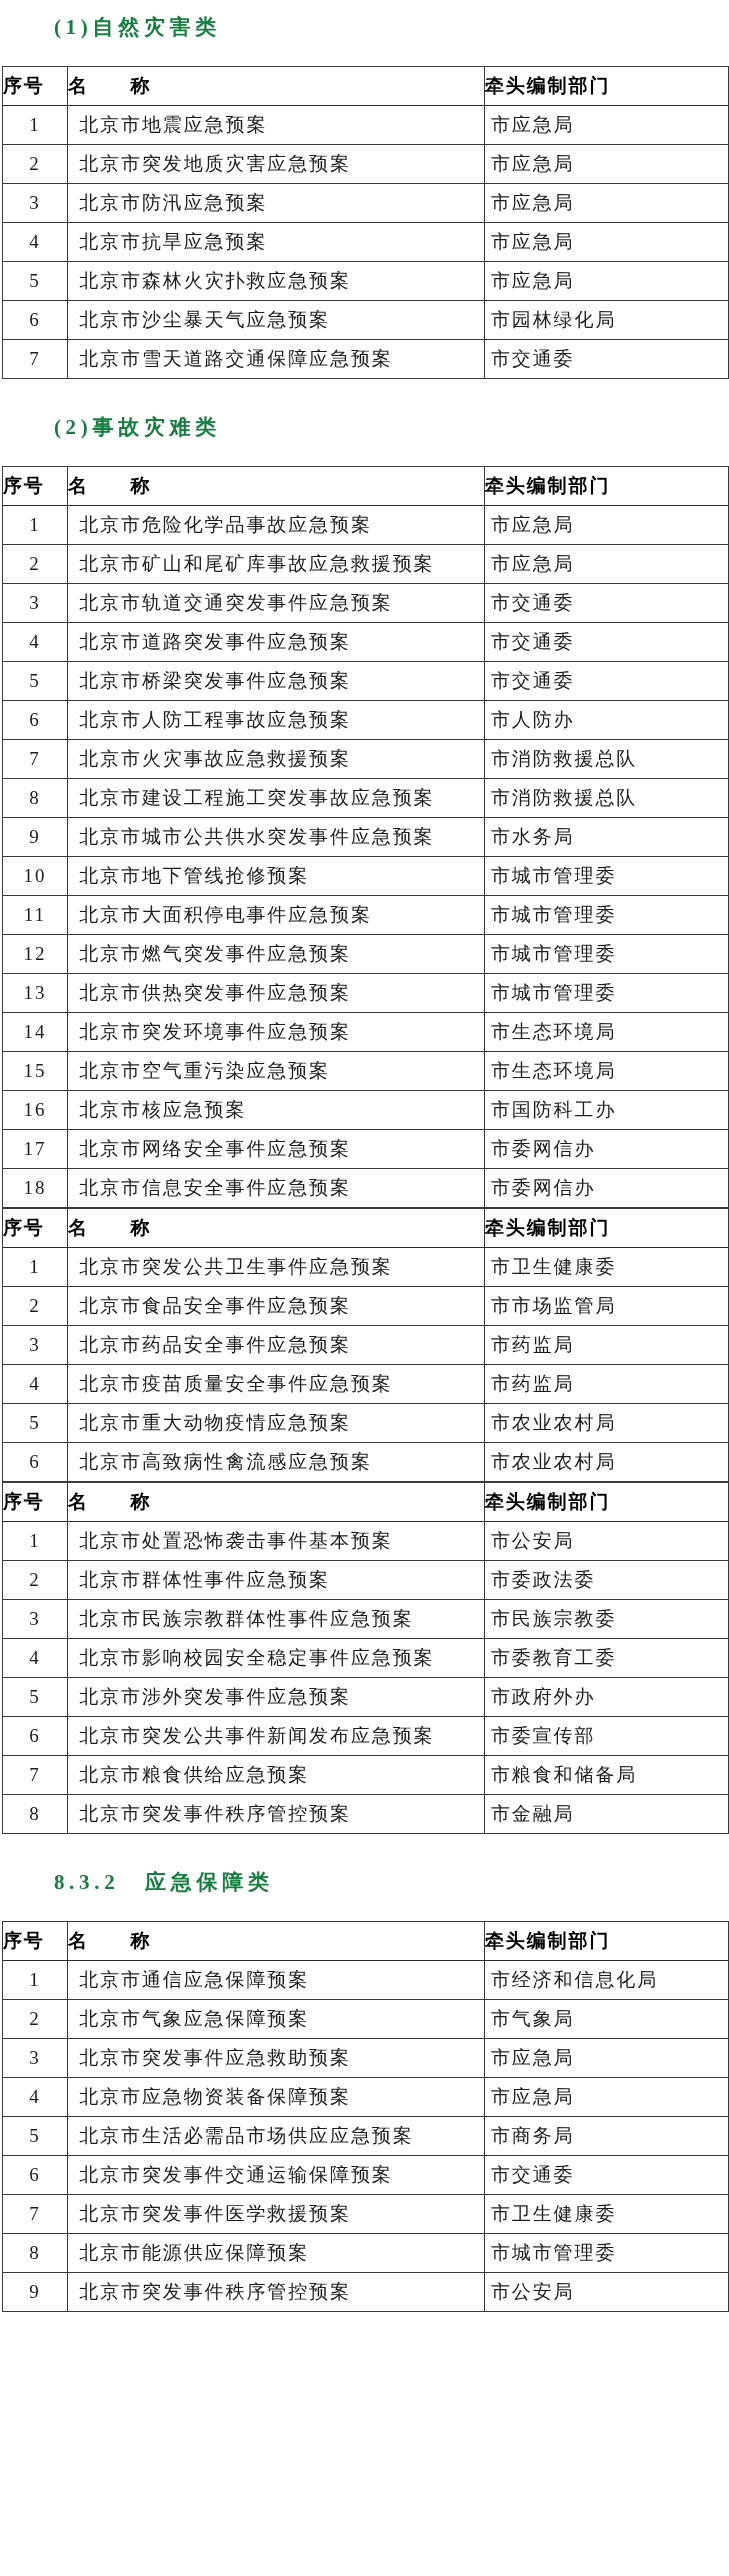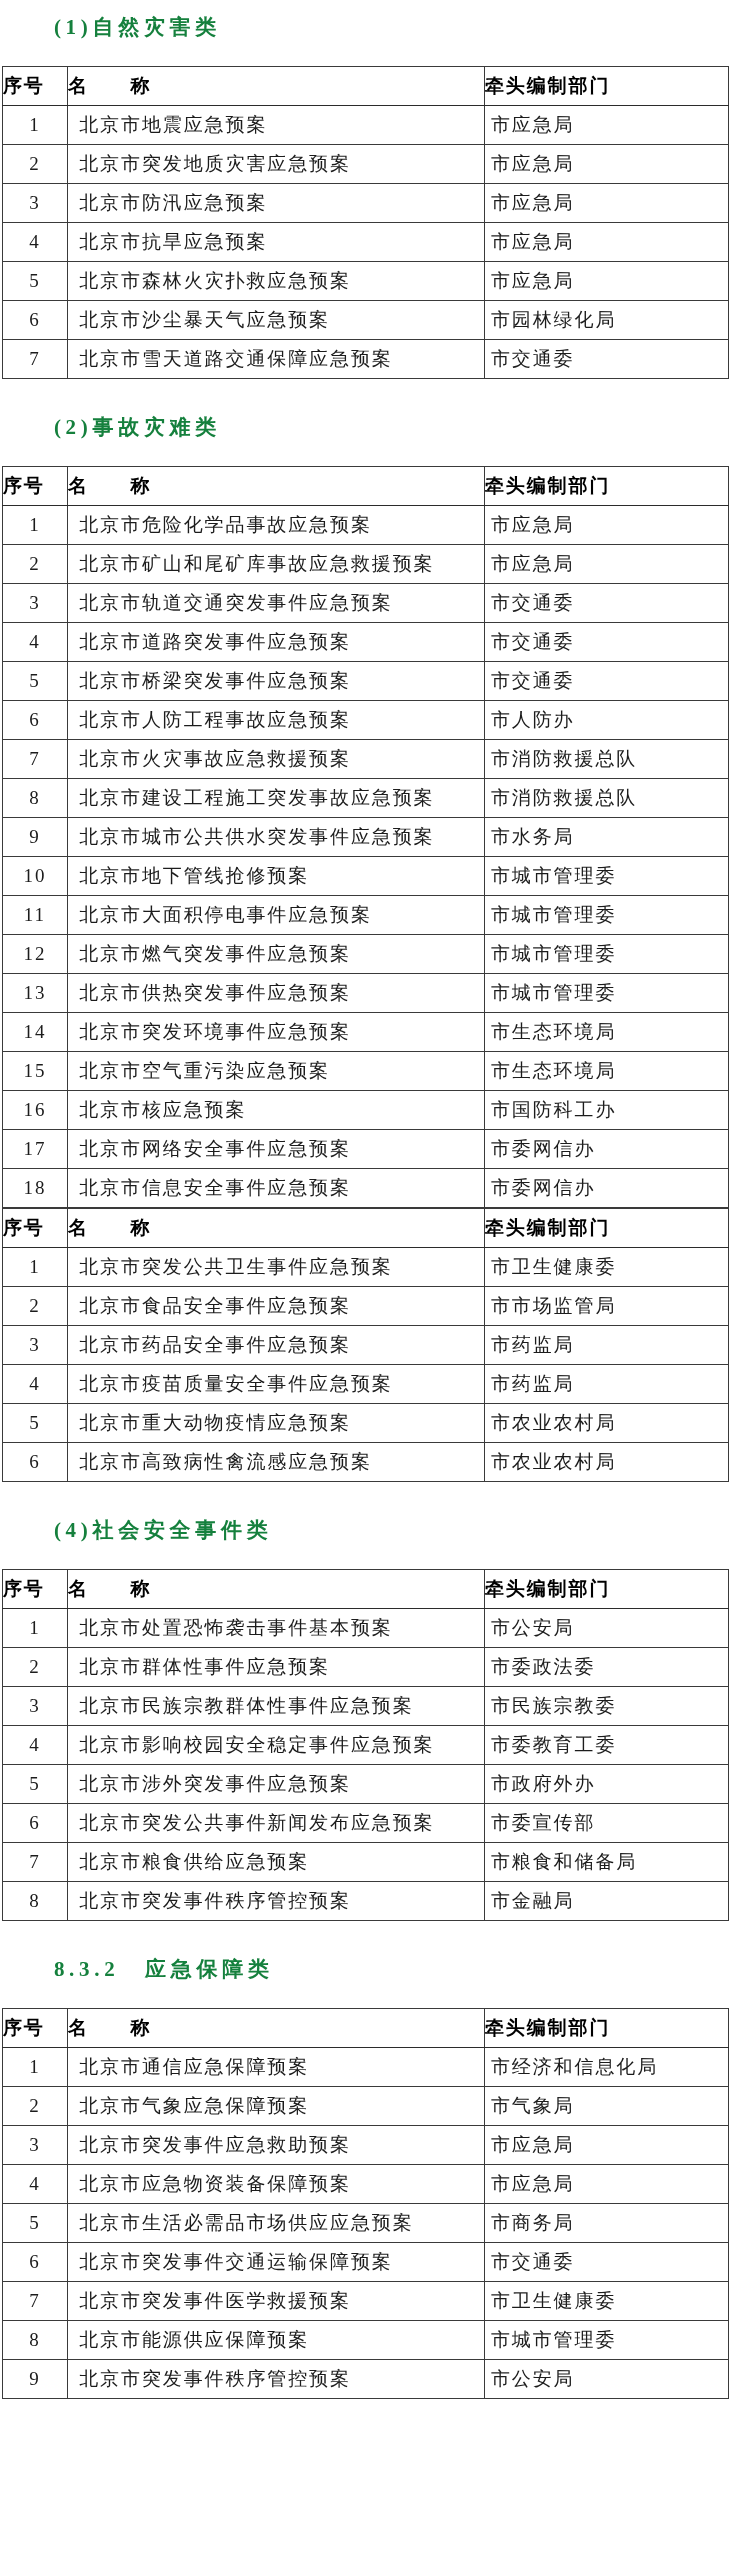--- a/index.html
+++ b/index.html
@@ -302,21 +302,20 @@
   <tr>
     <td class="cell-index">6</td>
     <td class="cell-name">北京市高致病性禽流感应急预案</td>
     <td class="cell-department">市农业农村局</td>
   </tr>
 </tbody>
     </table>
   </section>
 
   <section class="section">
-    <h2 class="section-heading">(4)社会安全事件类</h2>
     <table class="plans-table">
       <colgroup>
         <col class="col-index">
         <col class="col-name">
         <col class="col-dept">
       </colgroup>
       <thead>
         <tr>
           <th>序号</th>
           <th>名　　称</th>

